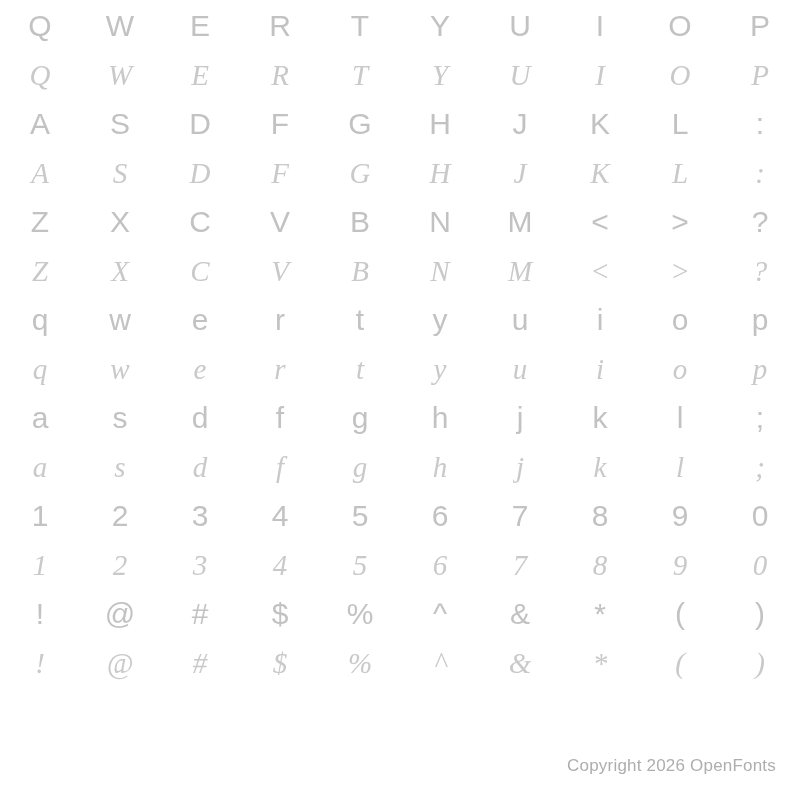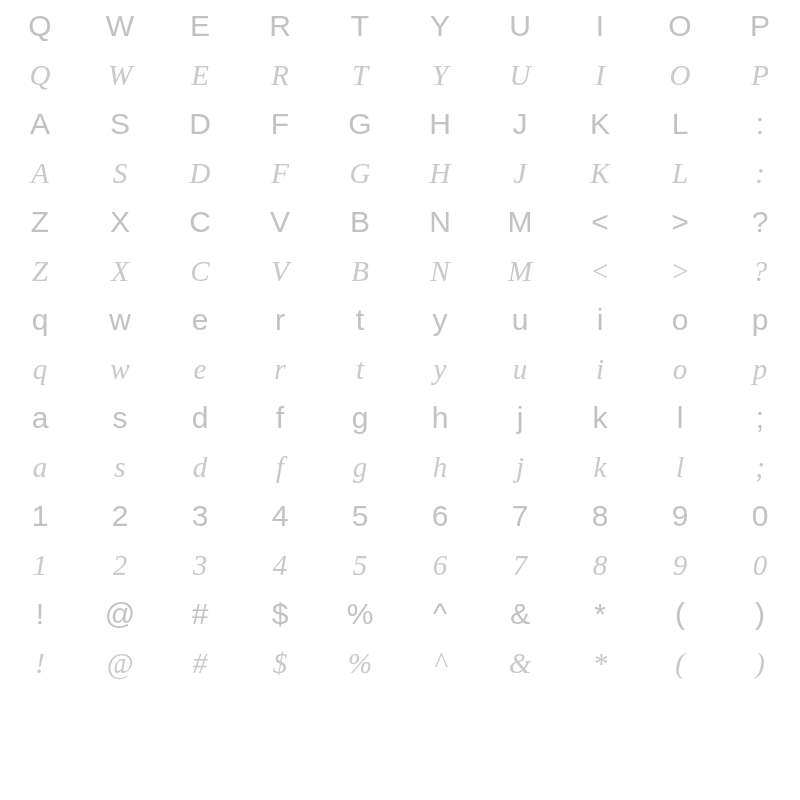--- a/index.html
+++ b/index.html
@@ -243,13 +243,14 @@
         <div class="cell">#</div>
         <div class="cell">$</div>
         <div class="cell">%</div>
         <div class="cell">^</div>
         <div class="cell">&amp;</div>
         <div class="cell">*</div>
         <div class="cell">(</div>
         <div class="cell">)</div>
       </div>
     </div>
+  <div class="copyright">Copyright 2026 OpenFonts</div>
 </div>
 
 </body></html>

